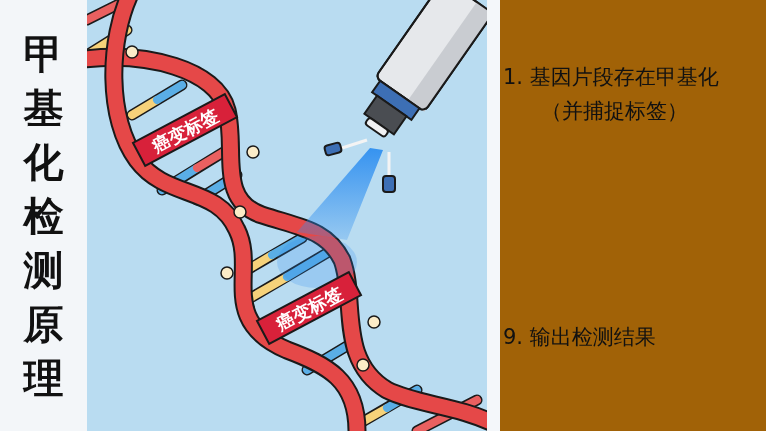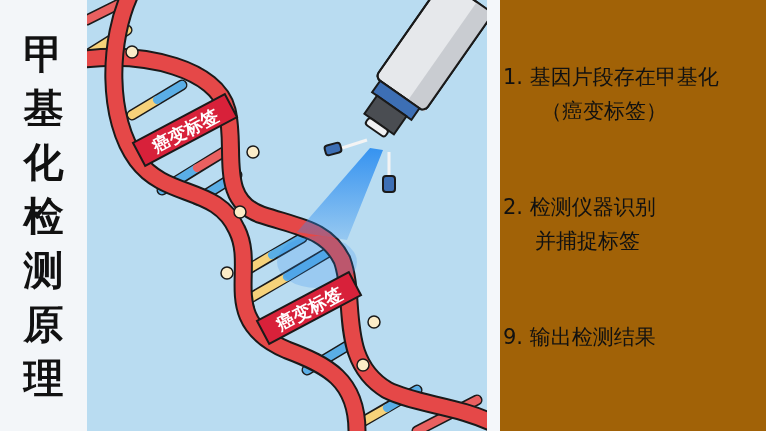--- a/index.html
+++ b/index.html
@@ -107,22 +107,18 @@
       <rect x="238" y="144" width="16" height="10" rx="3" fill="#3d6fb5" transform="rotate(-15 246 149)"></rect>
       <line x1="302" y1="152" x2="302" y2="178" stroke="#f4f4f4" stroke-width="3"></line>
       <rect x="296" y="176" width="12" height="16" rx="3" fill="#3d6fb5"></rect>
     </g>
   </svg>
 </div>
 
 <div class="steps">
   <div class="step s1">
     <span>1. 基因片段存在甲基化</span>
-    <span class="line2">（癌变标签）</span>
-  </div>
-  <div class="step s2">
-    <span>2. 检测仪器识别</span>
-    <span class="line2">并捕捉标签</span>
+    <span class="line2">（并捕捉标签）</span>
   </div>
   <div class="step s3">
     <span>9. 输出检测结果</span>
   </div>
 </div>
 
 </body></html>

